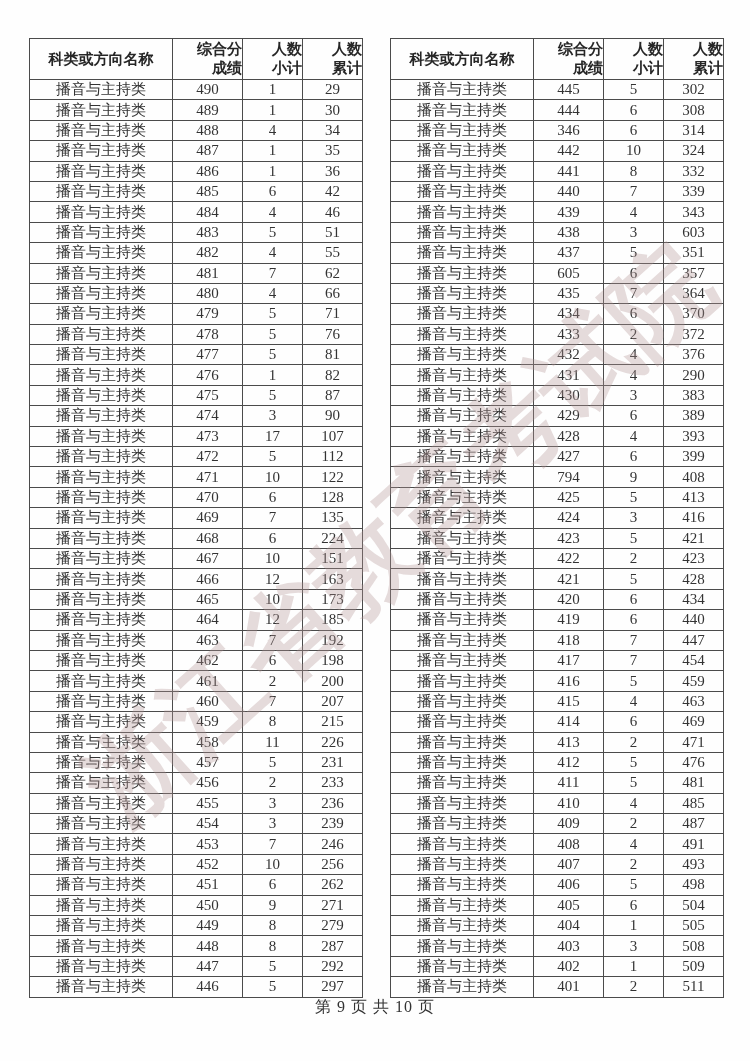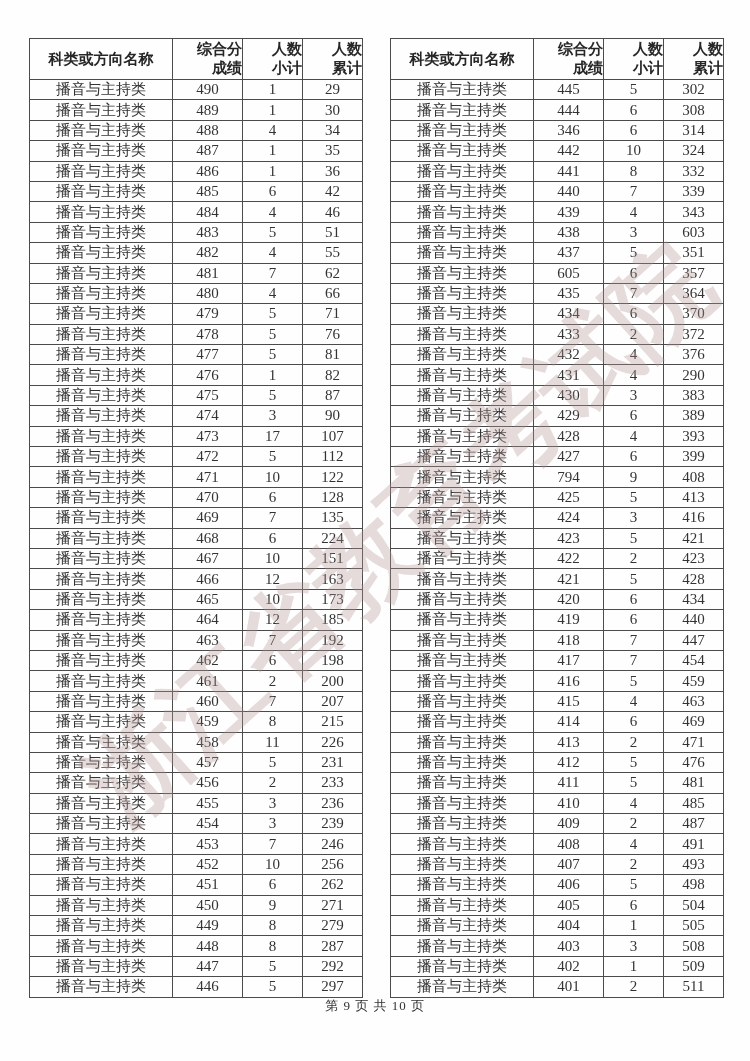--- a/index.html
+++ b/index.html
@@ -56,21 +56,21 @@
     z-index: 3;
     pointer-events: none;
     user-select: none;
   }
   .page-footer {
     position: absolute;
     top: 997px;
     left: 0;
     width: 750px;
     text-align: center;
-    font-size: 13px;
+    font-size: 16px;
     color: #333333;
     letter-spacing: 1px;
   }
 </style>
 </head>
 <body>
 
 <div class="page">
 
   <div class="watermark">浙江省教育考试院</div>

